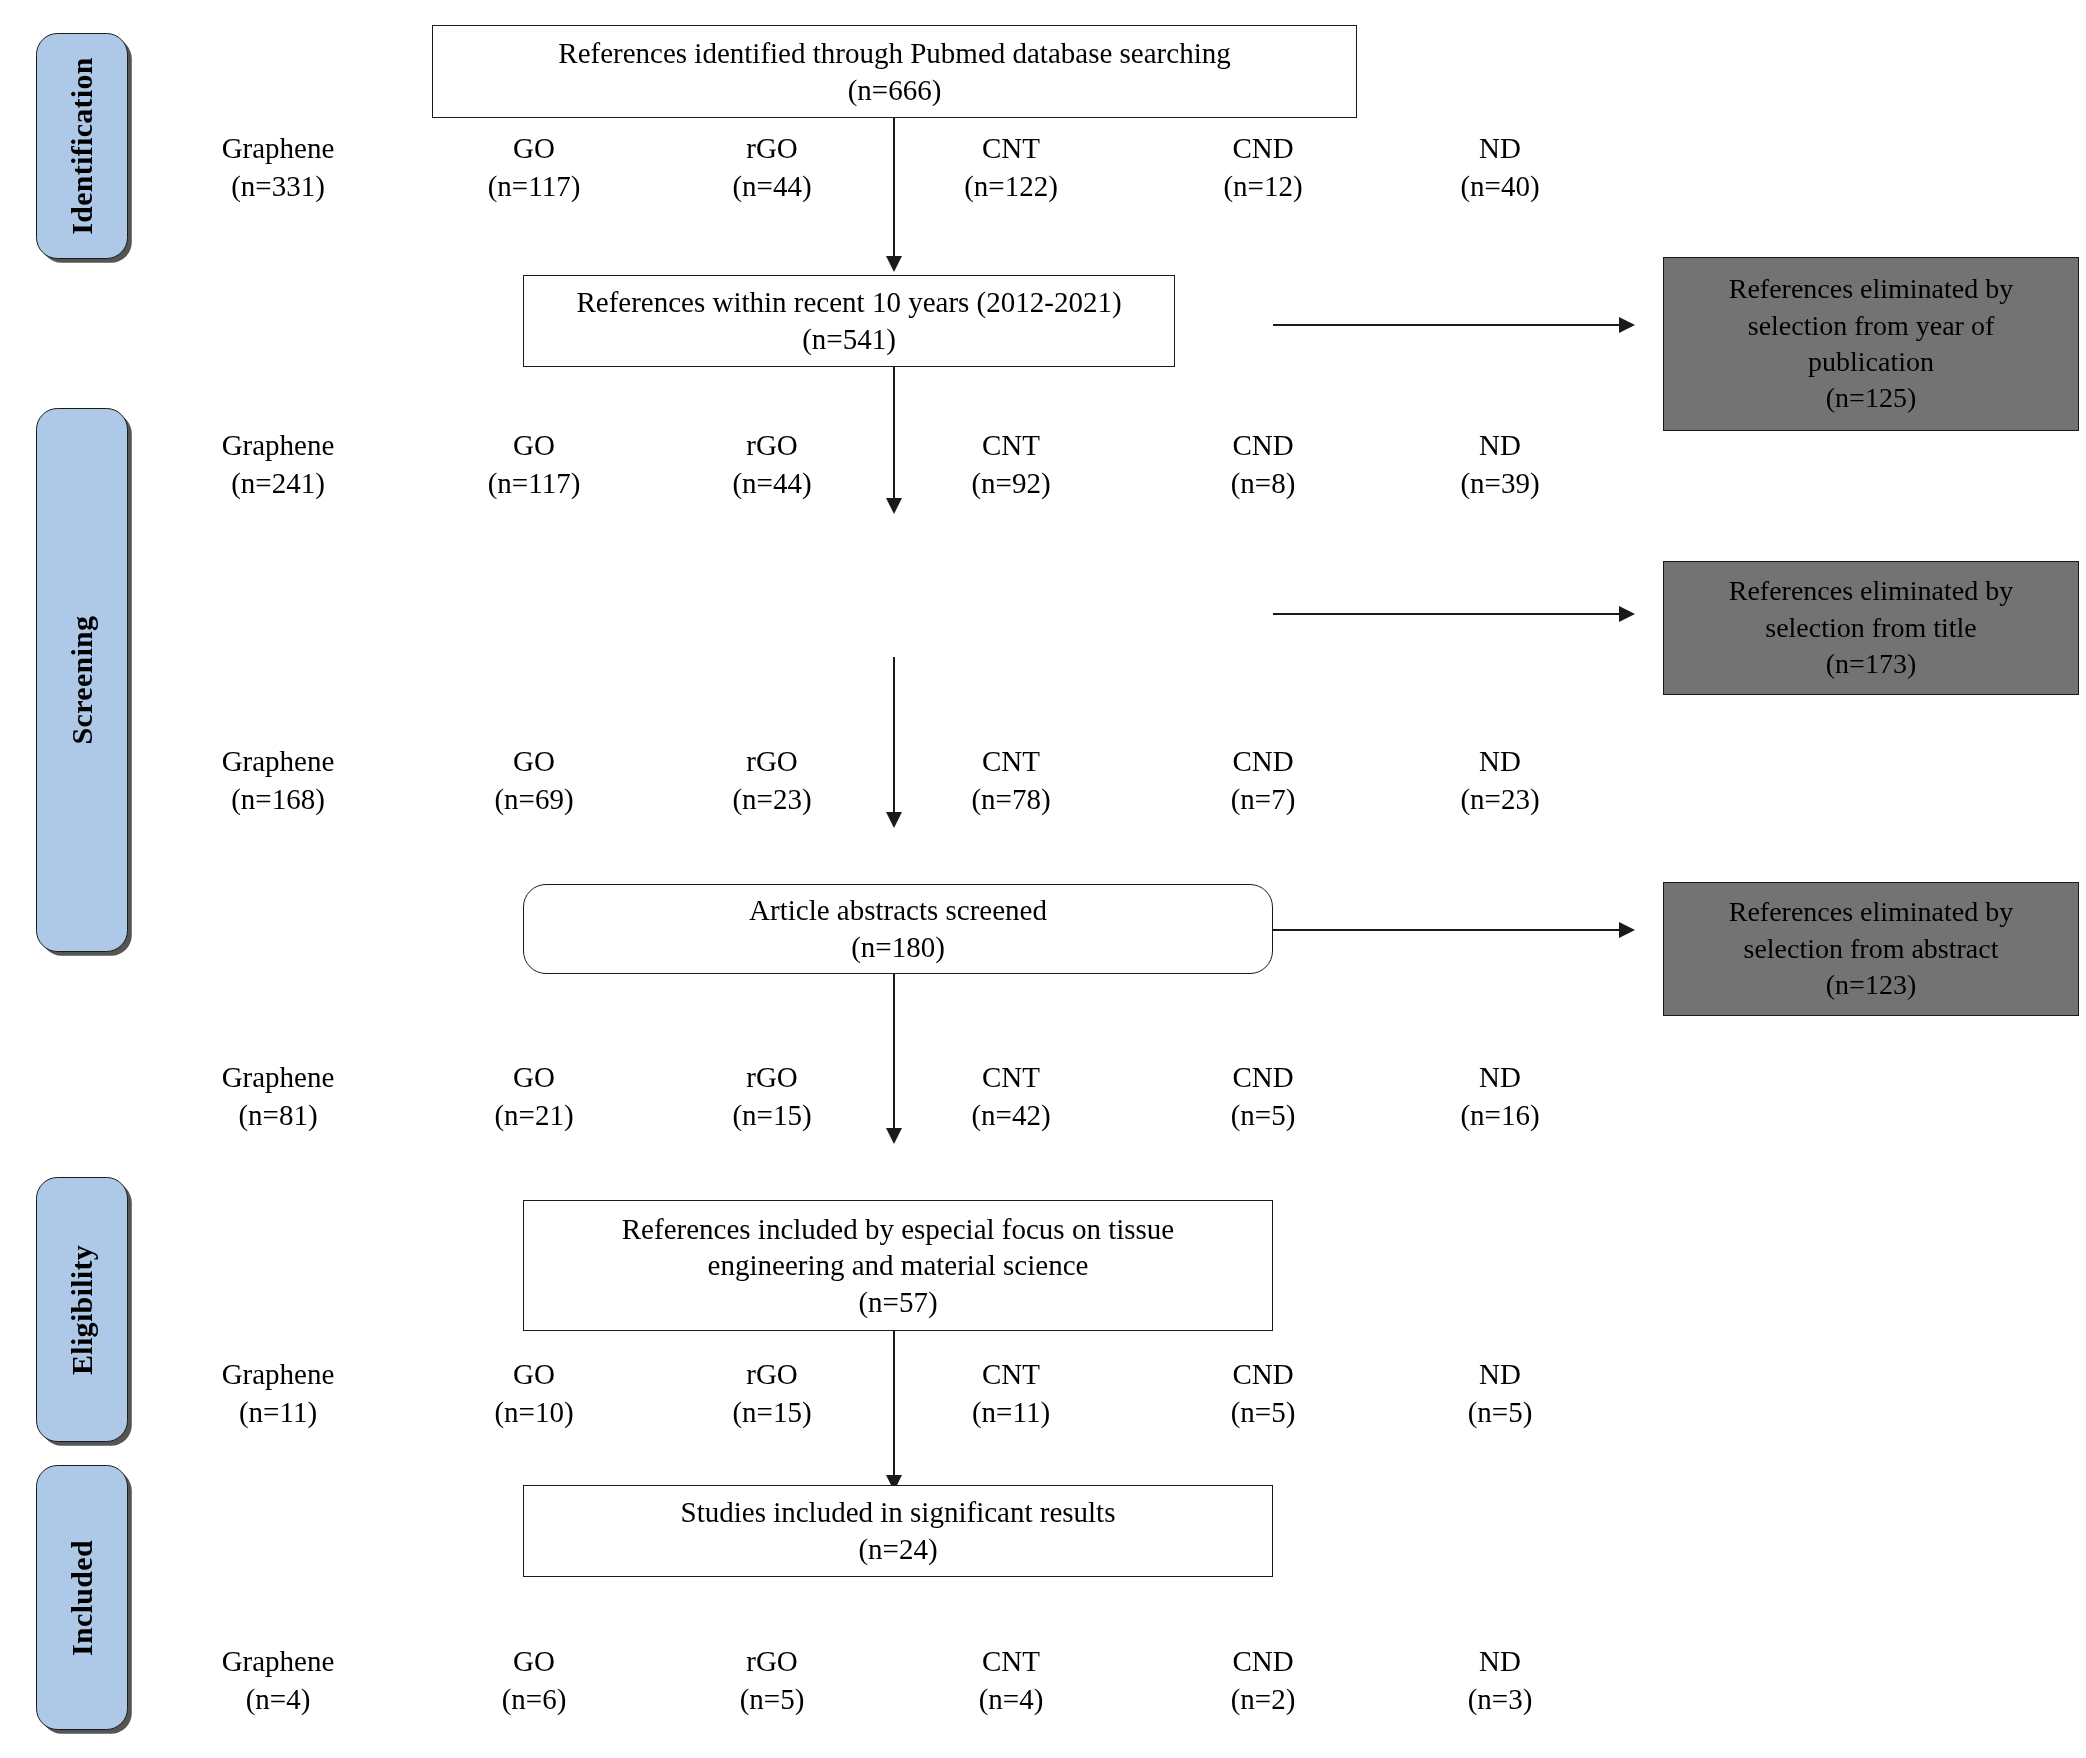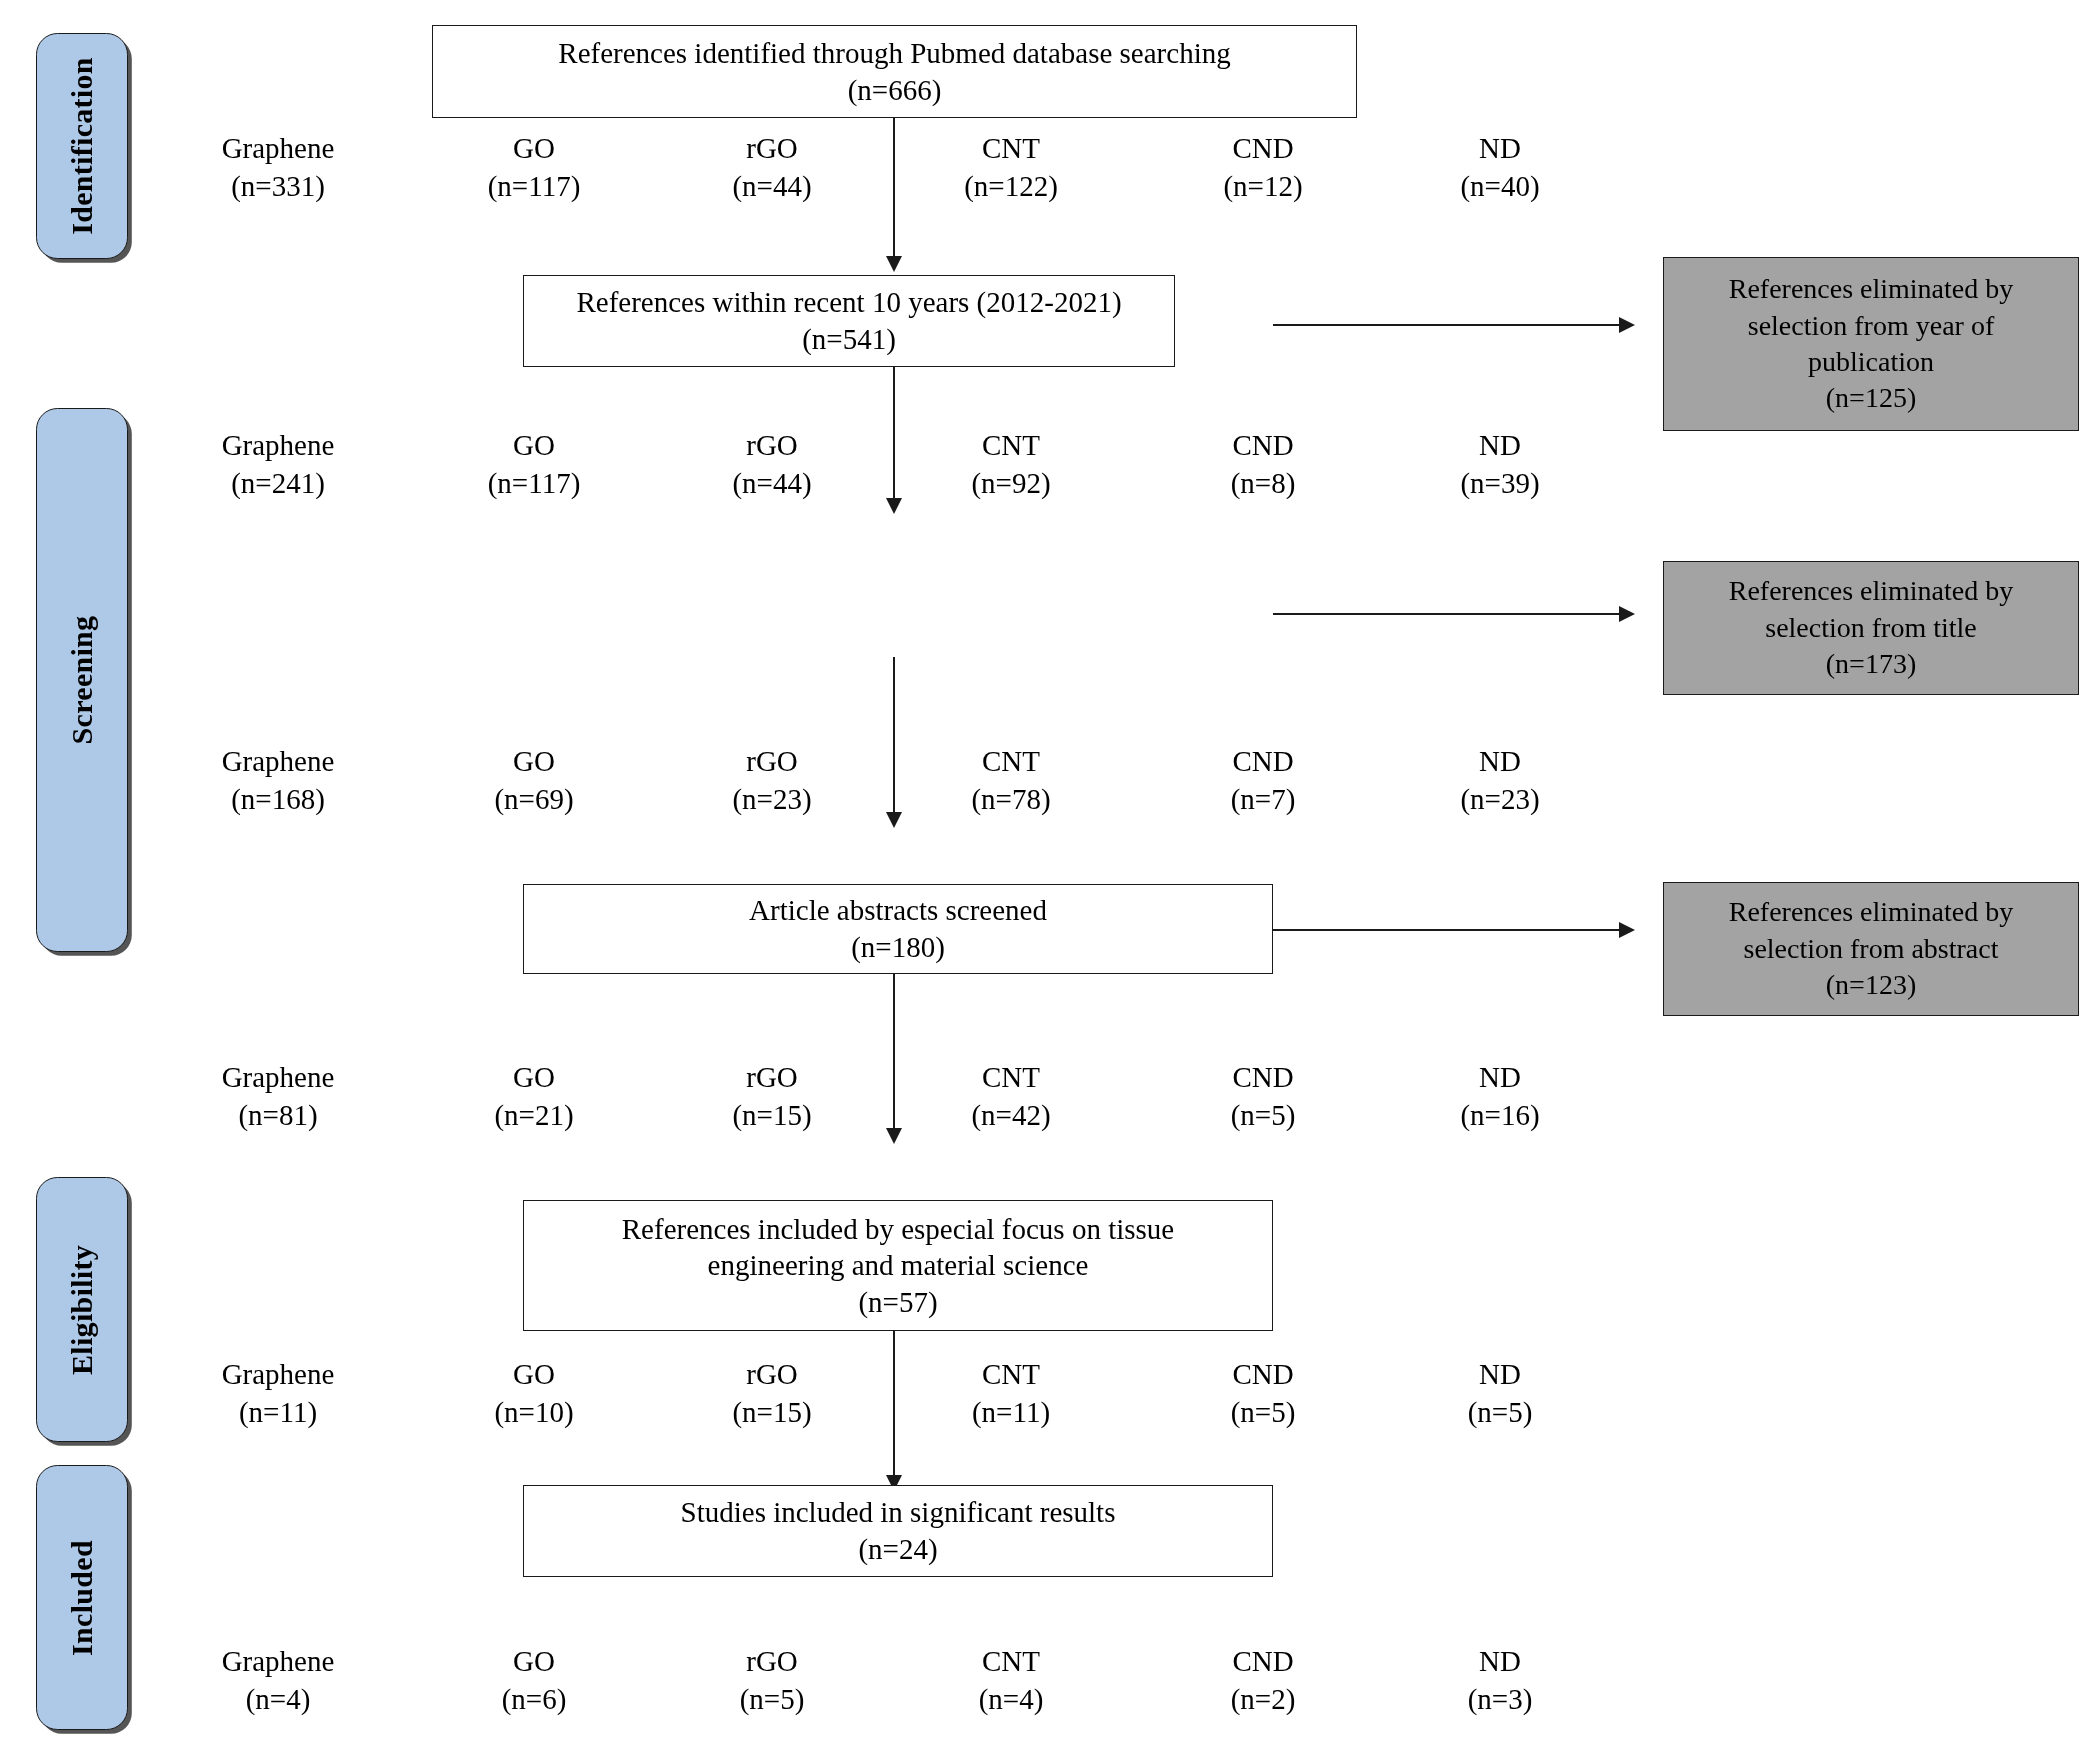--- a/index.html
+++ b/index.html
@@ -50,21 +50,21 @@
     justify-content: center;
     text-align: center;
     font-size: 29px;
     line-height: 1.26;
     padding: 3.8px 10px;
   }
   .flow-box .ln { display: block; white-space: nowrap; }
 
   .side-box {
     position: absolute;
-    background: #a3a3a3;
+    background: #737373;
     border: 1.9px solid #1a1a1a;
     box-sizing: border-box;
     display: flex;
     flex-direction: column;
     align-items: center;
     justify-content: center;
     text-align: center;
     font-size: 28px;
     line-height: 1.3;
     padding: 3.8px 8.8px;
@@ -252,21 +252,21 @@
     <div class="count-cell" style="left:1263px;">
       <span class="cname">CND</span>
       <span class="cval">(n=7)</span>
     </div>
     <div class="count-cell" style="left:1500px;">
       <span class="cname">ND</span>
       <span class="cval">(n=23)</span>
     </div>
   </div>
 
-  <div class="flow-box" style="left:523px; top:884px; width:750px; height:90px;">
+  <div class="flow-box" style="left:523px; top:884px; width:750px; height:90px;border-radius:23px;">
     <span class="ln">Article abstracts screened</span>
     <span class="ln">(n=180)</span>
   </div>
 
   <div class="h-line" style="left:1273px; top:929px; width:346px;"></div>
   <div class="arrow-right" style="left:1619px; top:930px;"></div>
 
   <div class="side-box" style="left:1663px; top:882px; width:416px; height:134px;">
     <span class="ln">References eliminated by</span>
     <span class="ln">selection from abstract</span>

